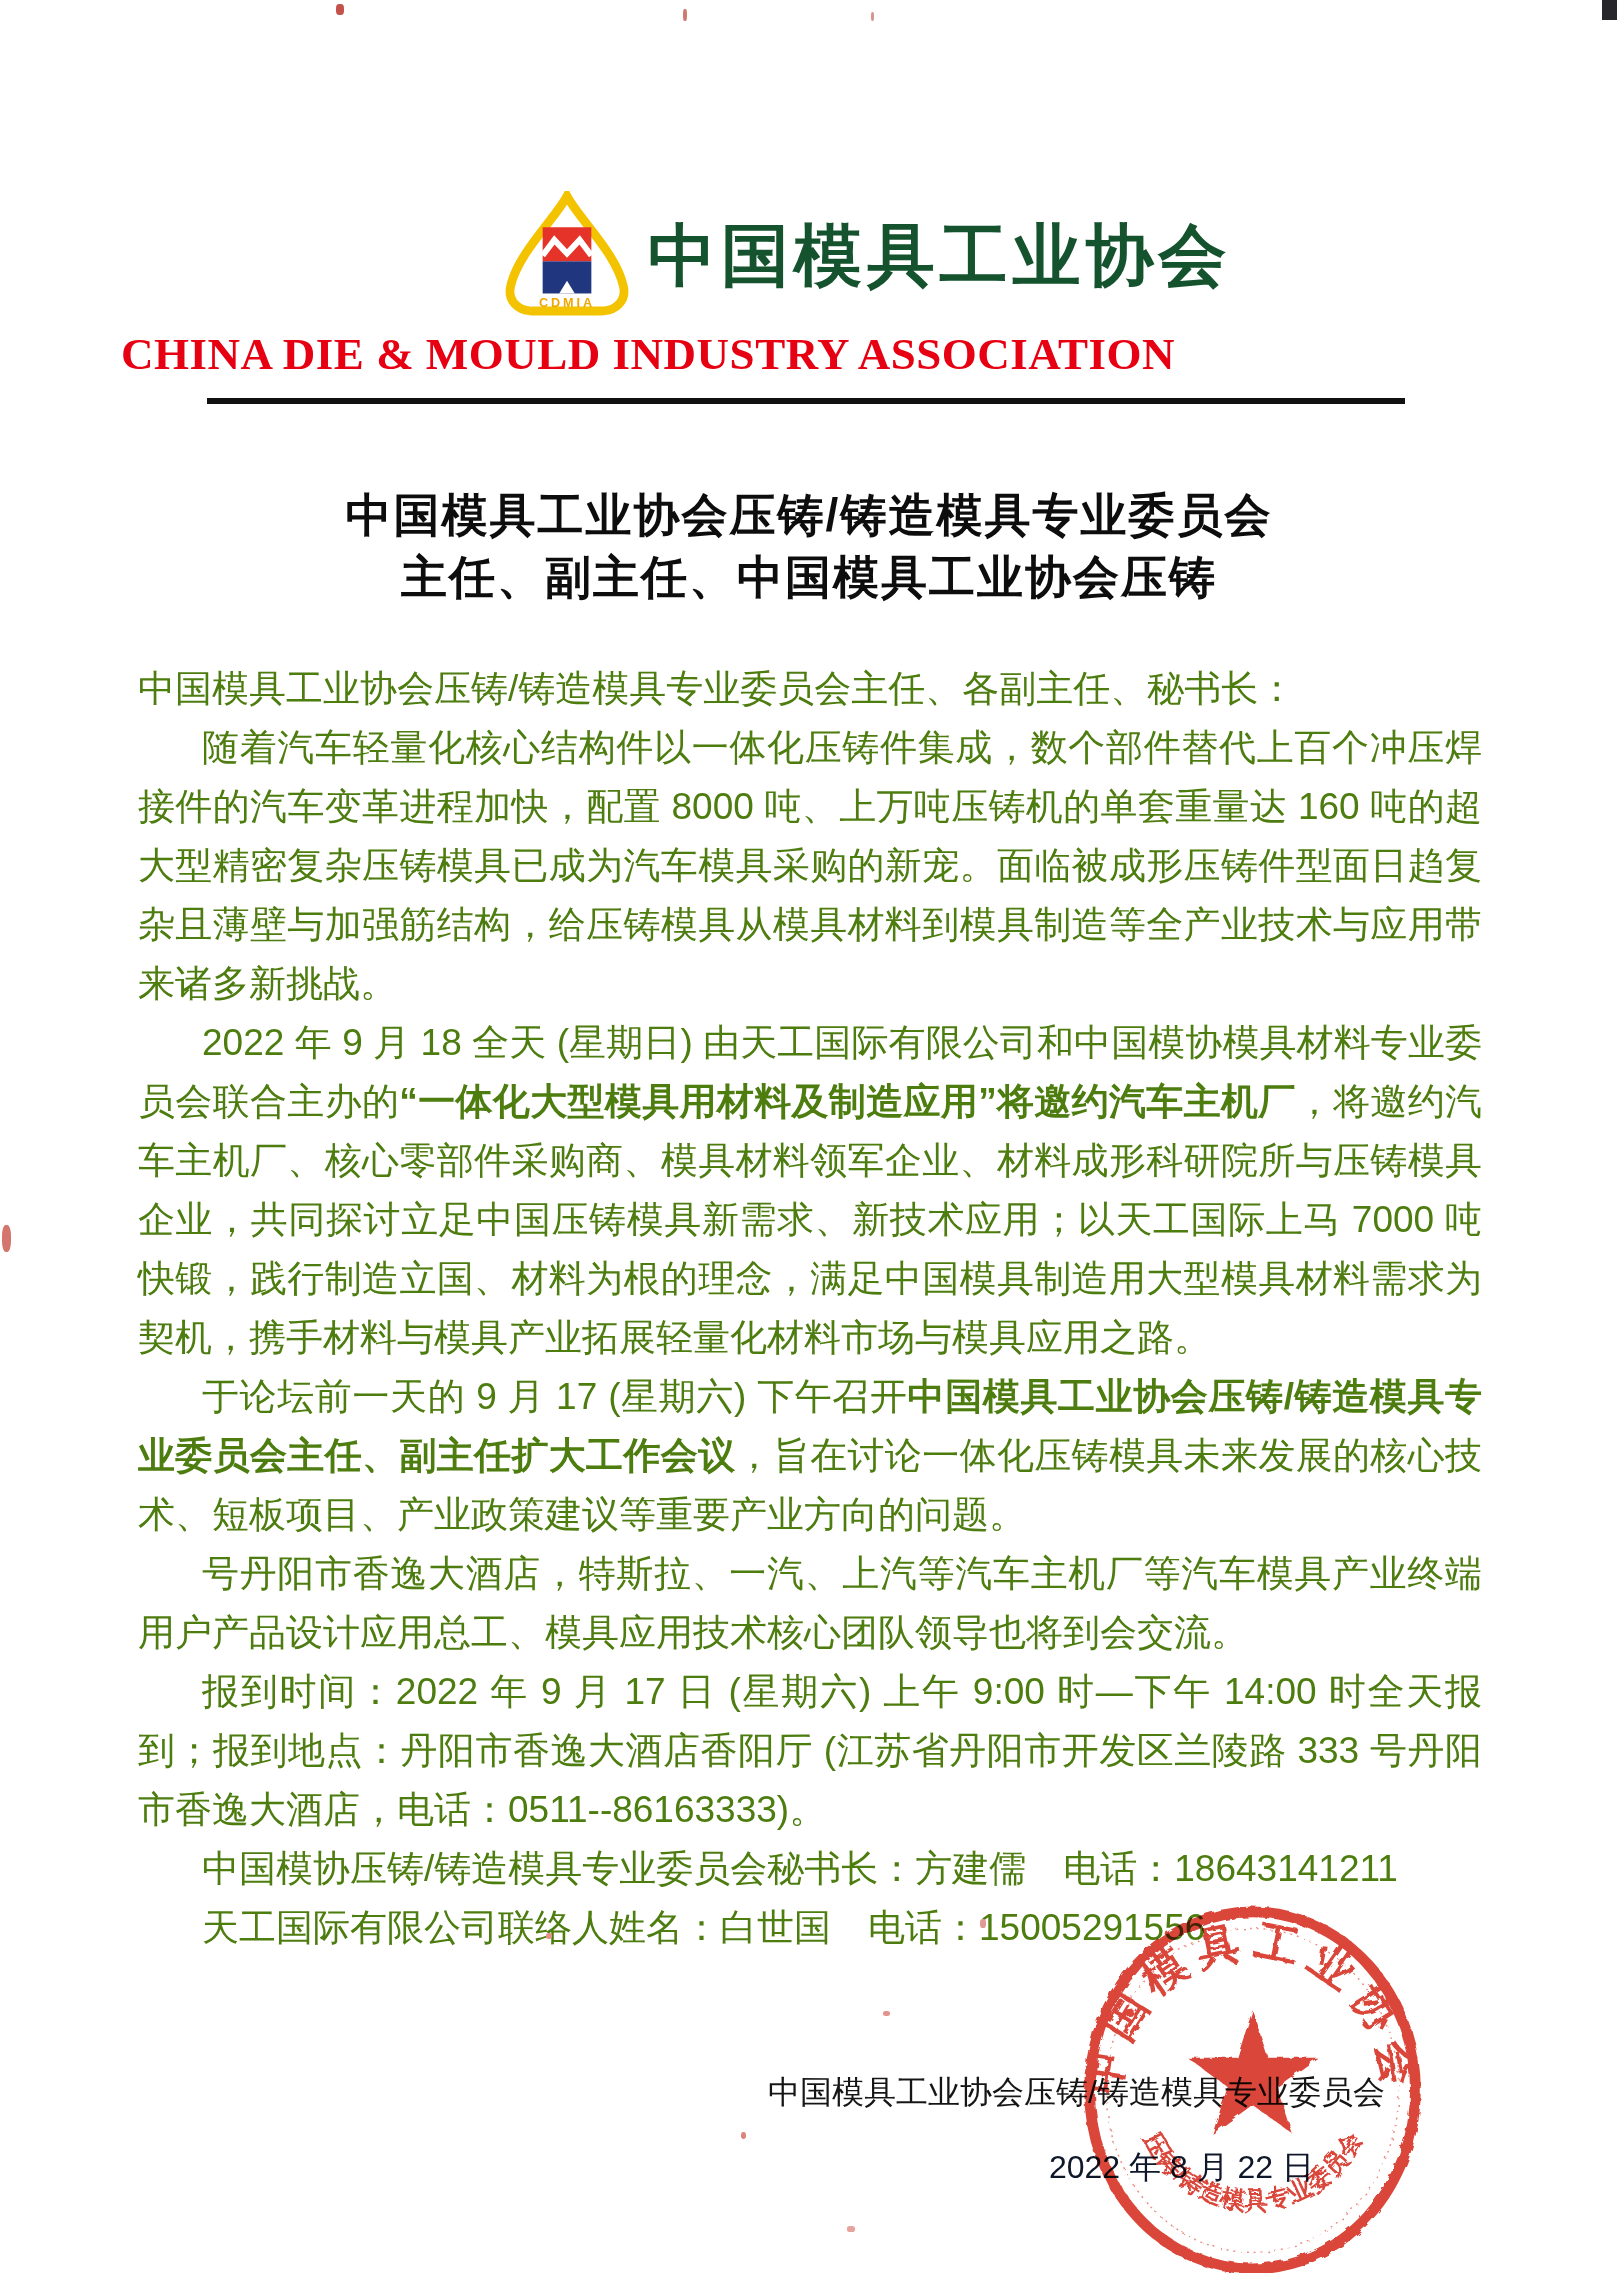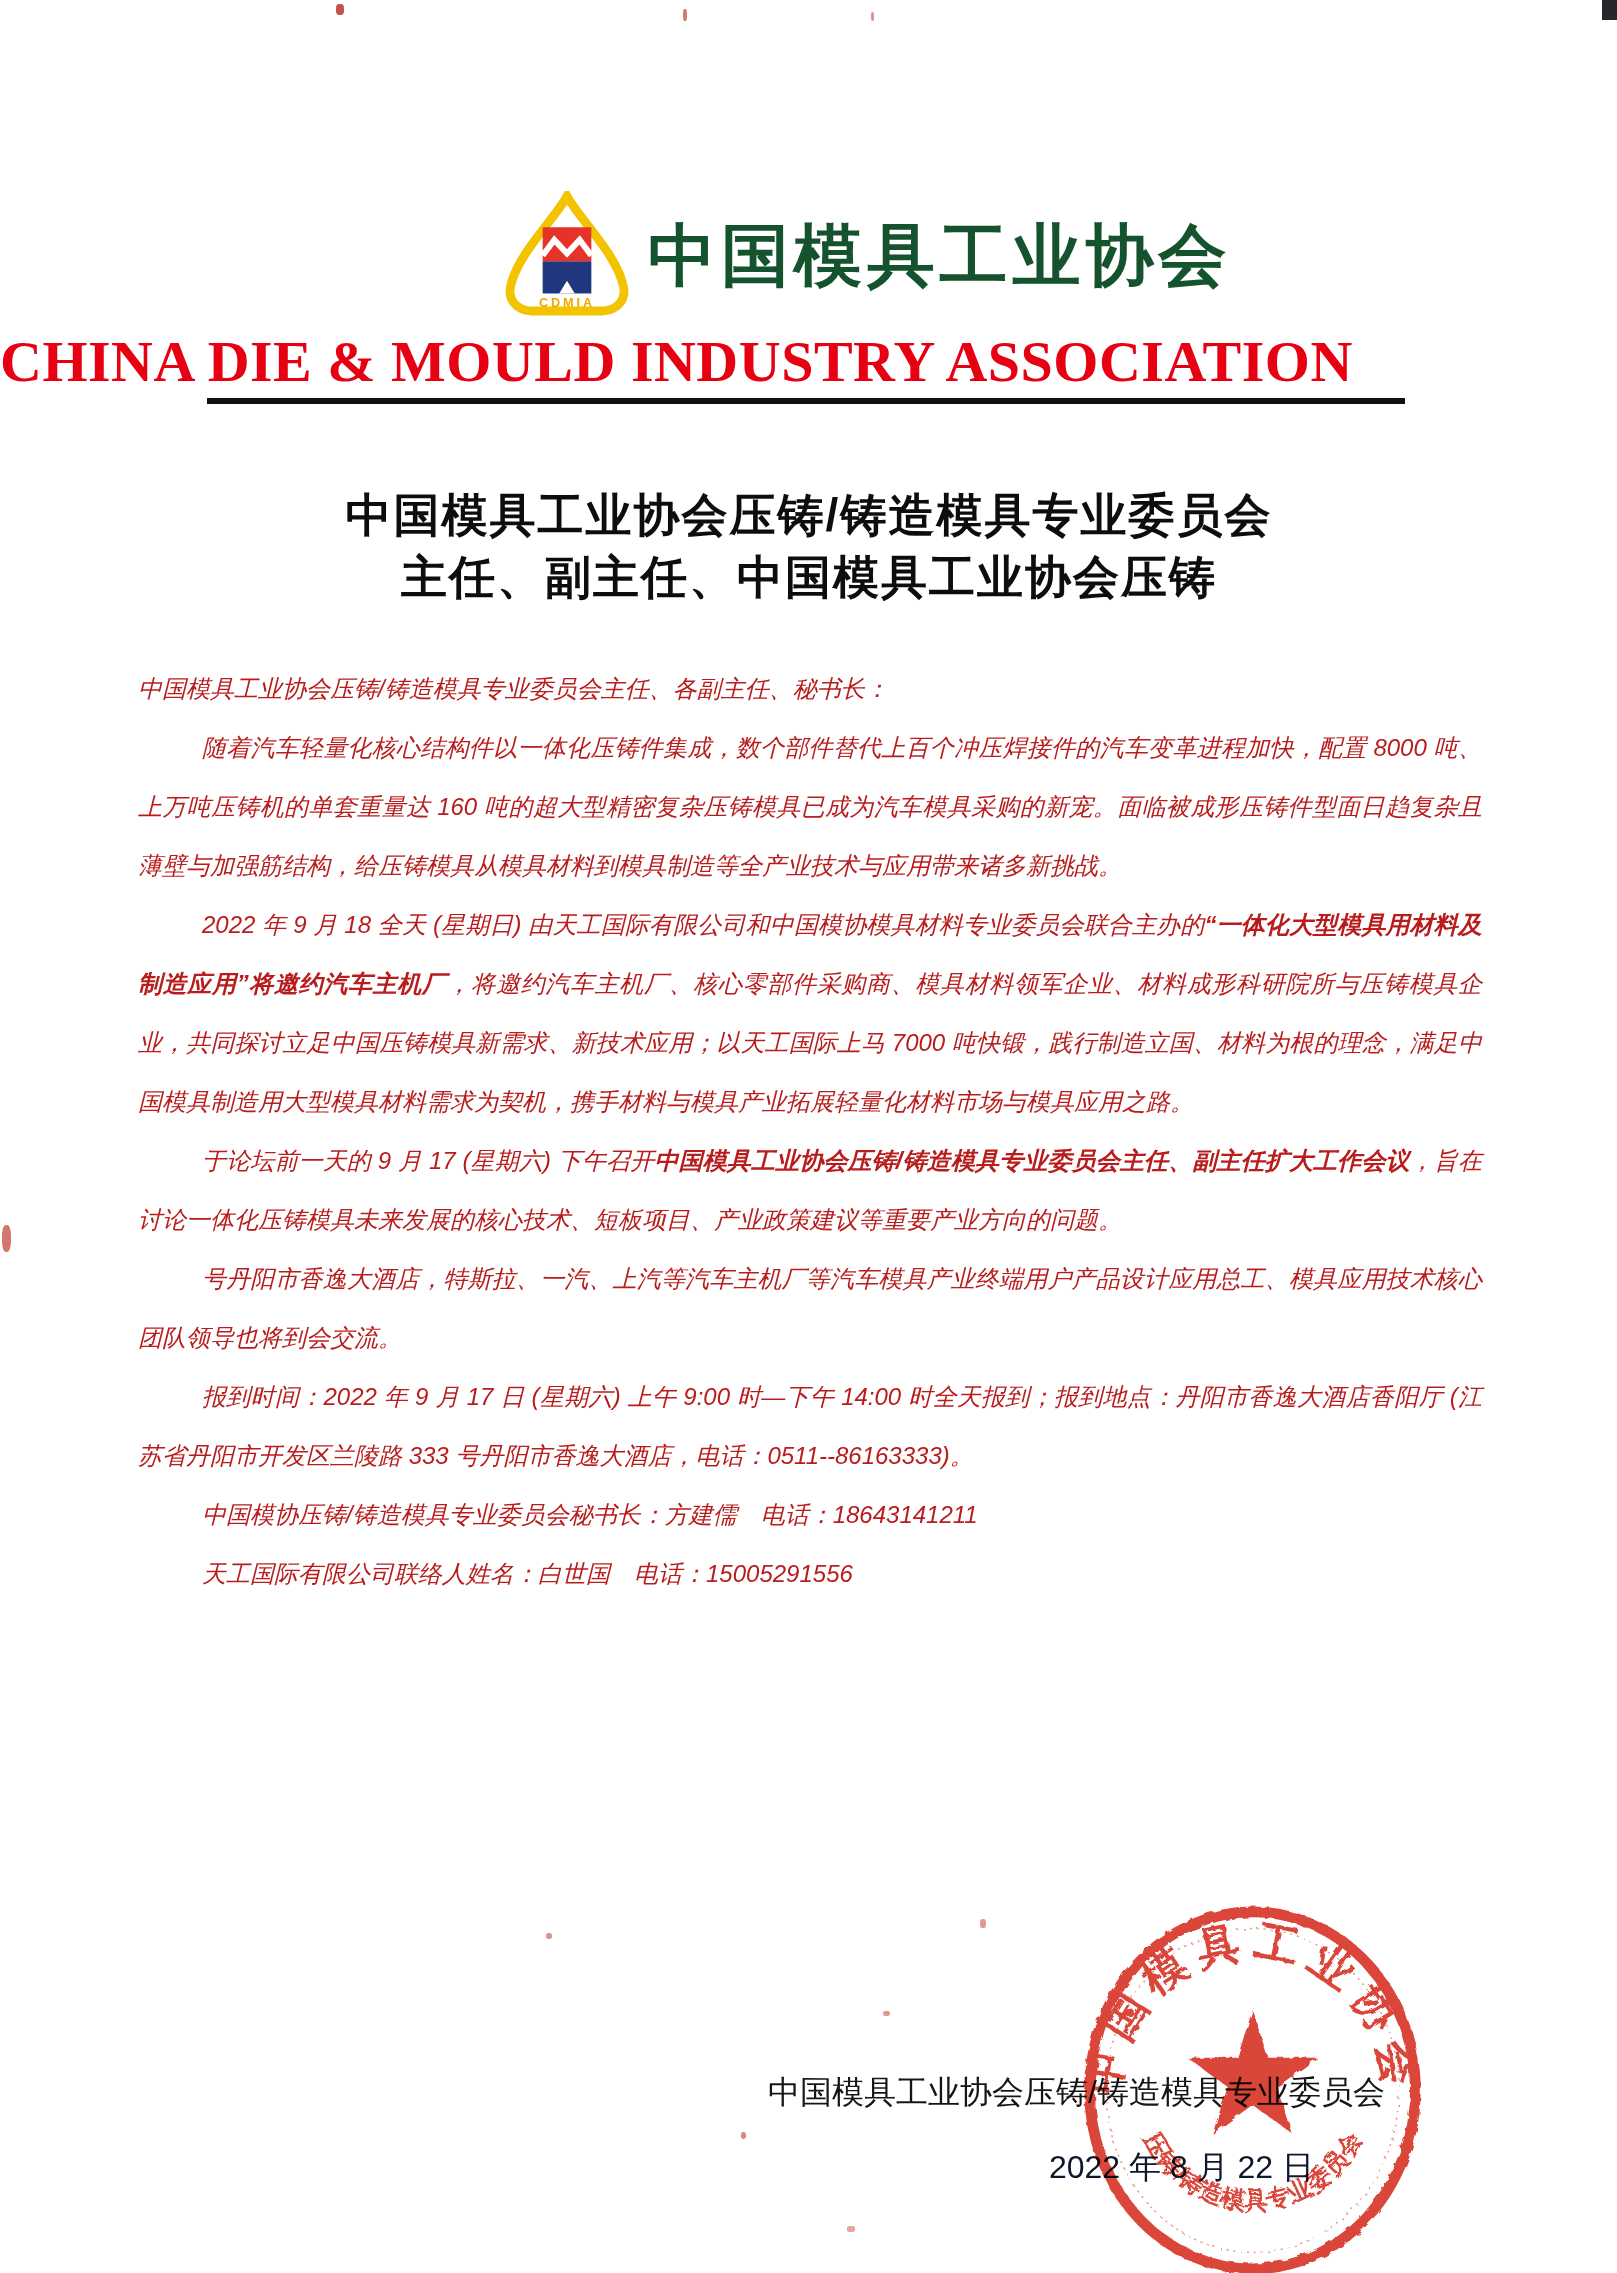--- a/index.html
+++ b/index.html
@@ -11,33 +11,33 @@
   
   .logo-svg { position:absolute; left:493px; top:191px; width:148px; height:129px; }
   .org-cn {
     position:absolute; left:648px; top:211px;
     font-size:68px; font-weight:bold; color:#14532d; letter-spacing:4.9px;
     white-space:nowrap;
   }
   .org-en {
     position:absolute; left:0; top:328px; width:1296px; text-align:center;
     font-family:"Liberation Serif", serif; font-weight:bold;
-    font-size:58px; color:#e60012; letter-spacing:0.5px; white-space:nowrap;
+    font-size:45px; color:#e60012; letter-spacing:0.5px; white-space:nowrap;
   }
   .head-rule { position:absolute; left:207px; top:398px; width:1198px; height:5.9px; background:#111; }
   
   .doc-title {
     position:absolute; left:0; top:484px; width:1618px; text-align:center;
     font-size:46px; font-weight:bold; color:#0d0d0d; line-height:62px; letter-spacing:2px;
   }
   
   .body-block {
     position:absolute; left:138px; top:659px; width:1344px;
-    font-size:24px; line-height:59px; color:#b91c1c;
-    text-align:justify; text-justify:inter-ideograph;font-style:italic;
+    font-size:37px; line-height:59px; color:#4d7c0f;
+    text-align:justify; text-justify:inter-ideograph;
   }
   .body-block p { margin:0; }
   .body-block p.indent { text-indent:64px; }
   .body-block .b { font-weight:bold; }
   
   .signoff-org {
     position:absolute; top:2071px; right:233px;
     font-size:32px; color:#151515; white-space:nowrap; z-index:2;
   }
   .signoff-date {

